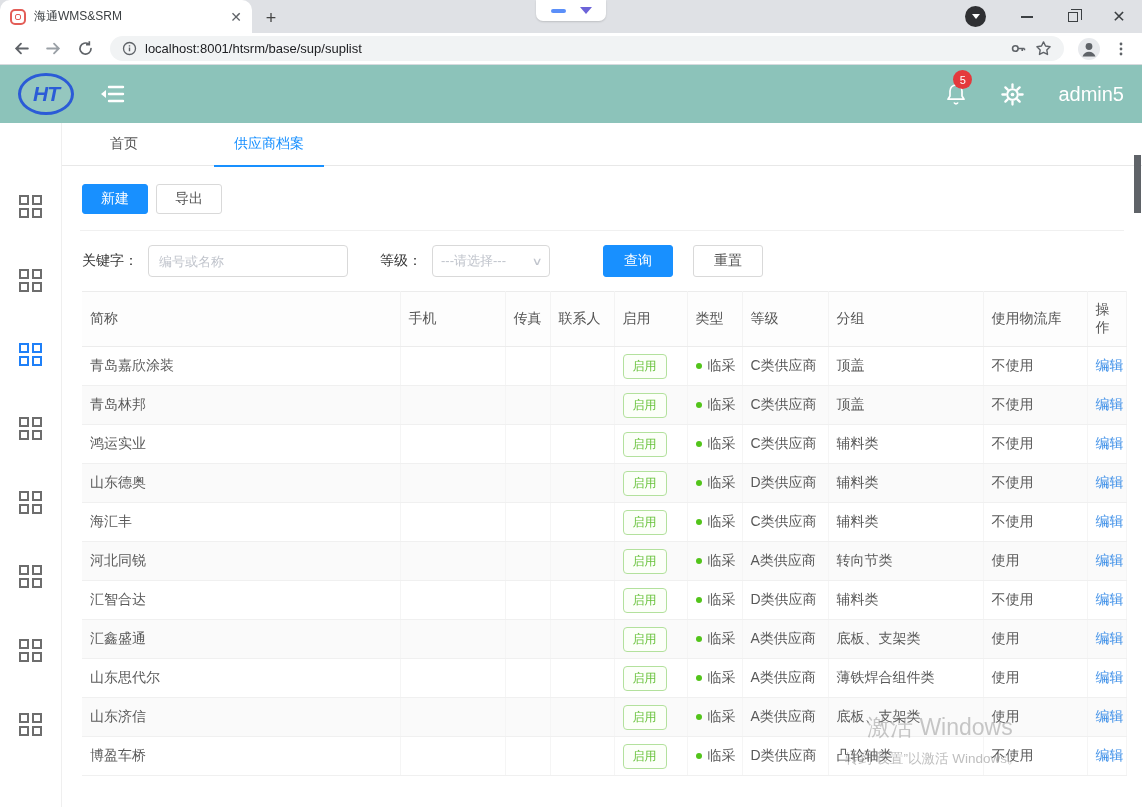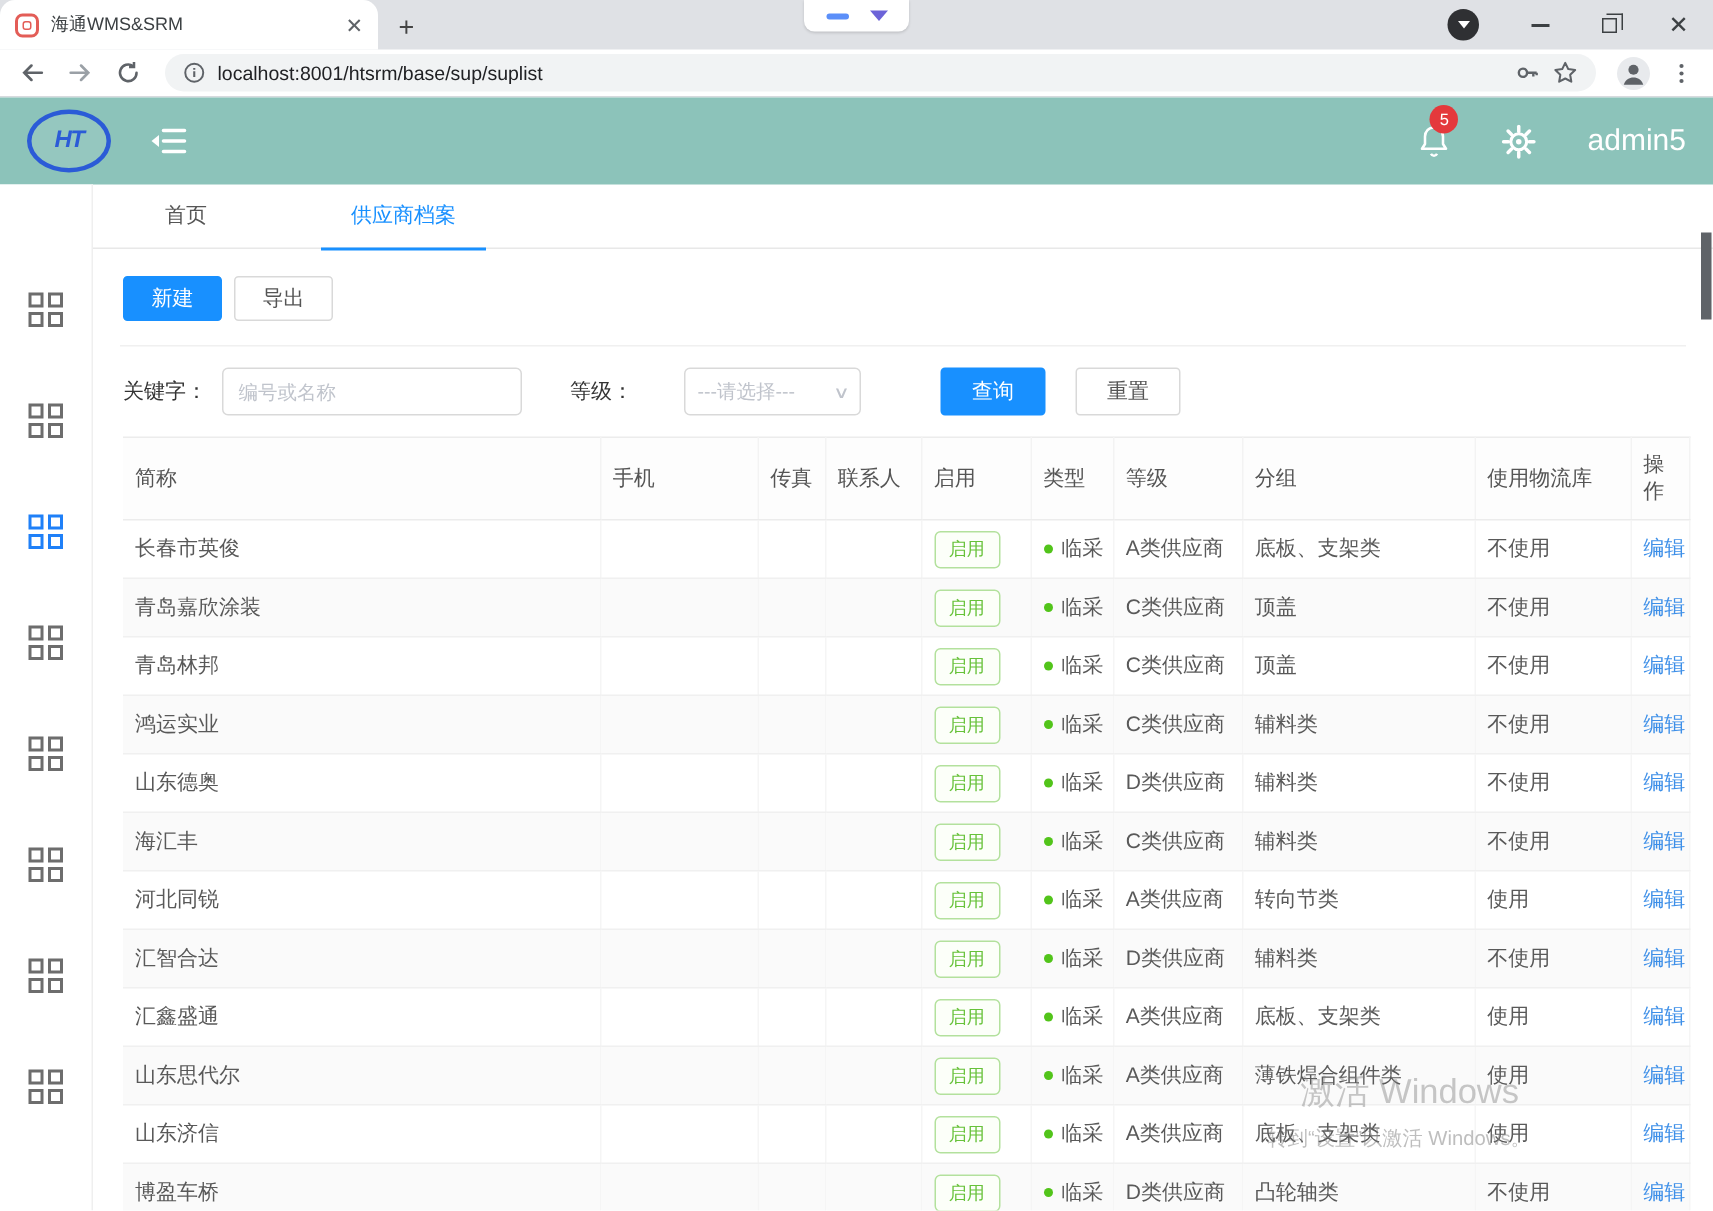--- a/index.html
+++ b/index.html
@@ -39,21 +39,21 @@
   .navicon { width:26px; height:26px; display:flex; align-items:center; justify-content:center; border-radius:50%; }
   .urlbar { flex:1; height:25px; background:#f1f3f4; border-radius:14px; display:flex;
     align-items:center; padding:0 12px; gap:8px; margin:0 6px; }
   .url-text { flex:1; font-size:13px; color:#202124; }
   .url-text b { font-weight:normal; color:#202124; }
 
   
   .appheader { height:58px; background:#8cc3ba; display:flex; align-items:center; padding:0 18px; }
   .logo { width:56px; height:42px; border:3px solid #2b5bd7; border-radius:50%;
     display:flex; align-items:center; justify-content:center; background:rgba(255,255,255,.08); }
-  .logo span { color:#2b5bd7; font-weight:bold; font-style:italic; font-size:16px; letter-spacing:-1px; }
+  .logo span { color:#2b5bd7; font-weight:bold; font-style:italic; font-size:21px; letter-spacing:-1px; }
   .collapse-btn { margin-left:26px; display:flex; align-items:center; }
   .hd-right { margin-left:auto; display:flex; align-items:center; gap:34px; }
   .bell-wrap { position:relative; }
   .bell-badge { position:absolute; top:-12px; left:8px; min-width:19px; height:19px; background:#e4393c;
     border-radius:50%; color:#fff; font-size:11px; display:flex; align-items:center; justify-content:center; }
   .hd-user { color:#fff; font-size:20px; }
 
   
   .main { display:flex; height:684px; }
   .sidebar { width:62px; background:#fff; border-right:1px solid #efefef; display:flex;
@@ -78,21 +78,21 @@
   .btn.primary { background:#1890ff; border-color:#1890ff; color:#fff; }
   .hr { height:1px; background:#f0f0f0; margin:16px 0 14px -2px; }
 
   .filter-row { display:flex; align-items:center; gap:10px; }
   .f-label { font-size:14px; color:#333; }
   .f-input { width:200px; height:32px; border:1px solid #d9d9d9; border-radius:4px;
     padding:4px 10px; font-size:13px; color:#333; outline:none; }
   .f-input::placeholder { color:#c0c4cc; }
   .f-select { width:118px; height:32px; border:1px solid #d9d9d9; border-radius:4px;
     display:flex; align-items:center; padding:0 8px; gap:6px; color:#c0c4cc; font-size:13px;
-    margin-right:12px; cursor:pointer;margin-left:24px; }
+    margin-right:12px; cursor:pointer; }
   .f-select .chev { margin-left:auto; font-size:11px; color:#c0c4cc; transform:scaleX(1.4); }
   .f-btn { height:32px; padding:0 20px; border-radius:3px; font-size:14px; display:flex;
     align-items:center; cursor:pointer; }
   .f-btn.primary { background:#1890ff; color:#fff; border:1px solid #1890ff; margin-left:31px; }
   .f-btn.plain { background:#fff; color:#555; border:1px solid #d9d9d9; margin-left:10px; }
 
   table.sup { border-collapse:collapse; table-layout:fixed; width:1044px; margin-top:14px; font-size:14px; }
   .sup th { font-weight:normal; color:#555; text-align:left; padding:9px 8px;
     border-top:1px solid #ececec; border-bottom:1px solid #ececec; border-right:1px solid #f3f3f3; background:#fdfdfd; }
   .sup td { color:#595959; padding:0 8px; height:39px; border-bottom:1px solid #f0f0f0;
@@ -332,32 +332,20 @@
               <th>启用</th>
               <th>类型</th>
               <th>等级</th>
               <th>分组</th>
               <th>使用物流库</th>
               <th>操作</th>
             </tr>
           </thead>
         <tbody>
             <tr>
-              <td>长春市英俊</td>
-              <td></td>
-              <td></td>
-              <td></td>
-              <td><span class="badge-enabled">启用</span></td>
-              <td><span class="type-dot"></span>临采</td>
-              <td>A类供应商</td>
-              <td>底板、支架类</td>
-              <td>不使用</td>
-              <td><a class="edit-link">编辑</a></td>
-            </tr>
-            <tr>
               <td>青岛嘉欣涂装</td>
               <td></td>
               <td></td>
               <td></td>
               <td><span class="badge-enabled">启用</span></td>
               <td><span class="type-dot"></span>临采</td>
               <td>C类供应商</td>
               <td>顶盖</td>
               <td>不使用</td>
               <td><a class="edit-link">编辑</a></td>

